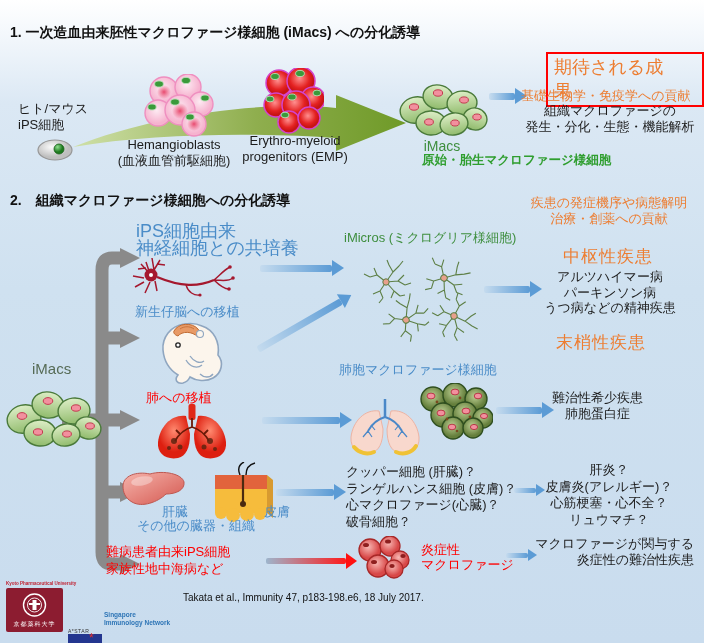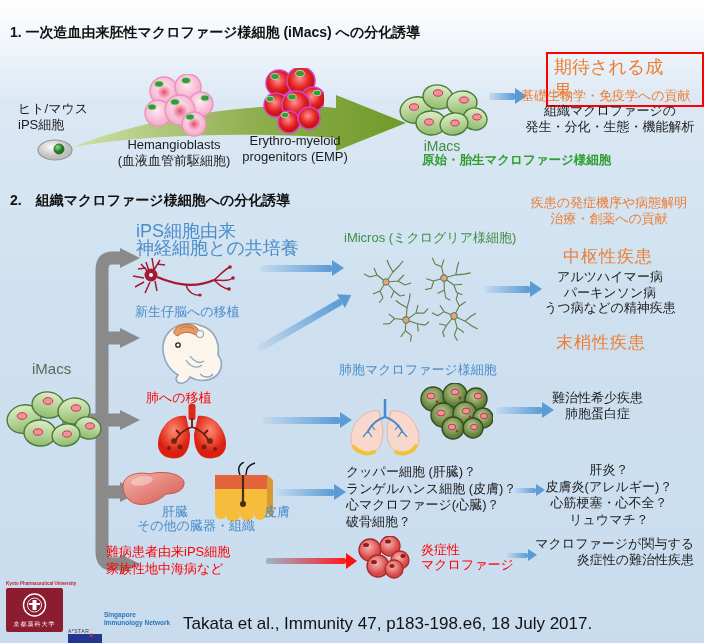--- a/index.html
+++ b/index.html
@@ -422,15 +422,15 @@
     </svg>
     <div class="abs" style="left:0;top:32px;width:57px;text-align:center;font-size:6px;color:#fff;letter-spacing:1px;">京都薬科大学</div>
   </div>
   <div class="abs logo-astar" style="left:68px;top:590px;">
     <div class="abs" style="left:6px;top:2px;font-family:'DejaVu Serif',serif;font-style:italic;font-size:27px;">a</div>
     <div class="abs" style="left:21px;top:-3px;color:#e03030;font-size:12px;">*</div>
   </div>
   <div class="abs" style="left:68px;top:628px;font-size:5px;color:#333;letter-spacing:0.5px;">A*STAR</div>
   <div class="abs pre bold" style="left:104px;top:611px;font-size:6.5px;line-height:8px;color:#2e75b6;">Singapore
 Immunology Network</div>
-  <div class="abs" style="left:183px;top:614px;font-size:17px;color:#111;">Takata et al., Immunity 47, p183-198.e6, 18  July 2017.</div>
+  <div class="abs" style="left:183px;top:592px;font-size:10px;color:#111;">Takata et al., Immunity 47, p183-198.e6, 18  July 2017.</div>
 
 </div>
 
 </body></html>

